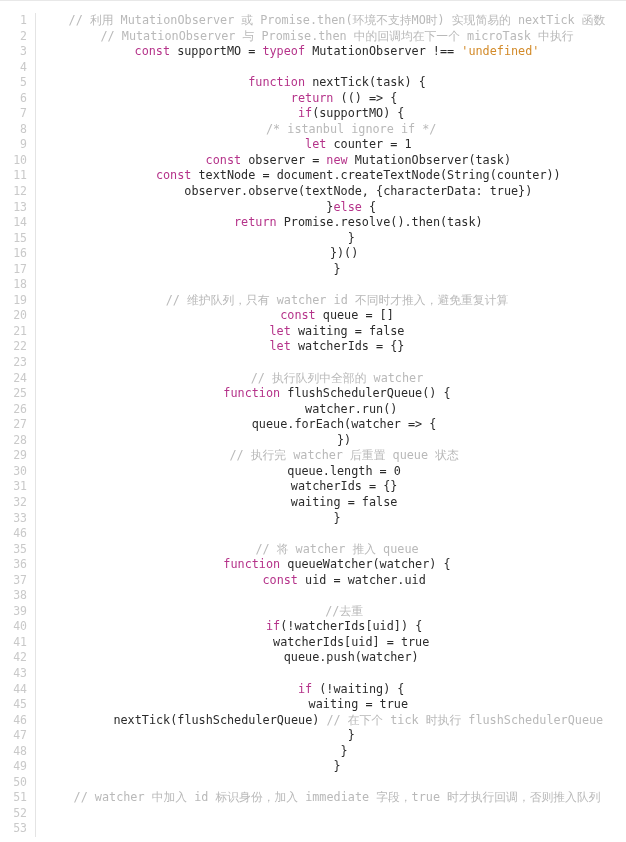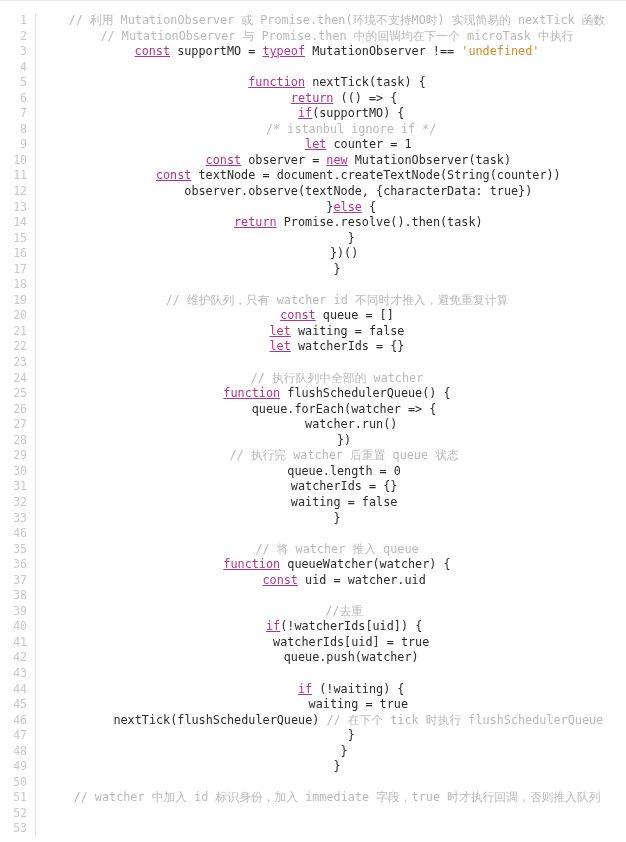--- a/index.html
+++ b/index.html
@@ -56,21 +56,21 @@
     display: block;
     height: 15.55px;
     line-height: 15.55px;
     font-size: 11.8px;
     white-space: pre;
     color: #2b2b2b;
     font-family: "DejaVu Sans Mono", monospace;
     letter-spacing: 0px;
   }
   .tok-com  { color: #b9b9b9; }
-  .tok-kw   { color: #b5338a; text-decoration: underline; }
+  .tok-kw   { color: #b5338a; }
   .tok-str  { color: #d38b2a; }
   .tok-pln  { color: #2b2b2b; }
   .cjk { font-family: "DejaVu Sans", sans-serif; }
 </style>
 </head>
 <body>
 
 <div id="page">
   <div id="code-block">
     <div id="gutter">
@@ -147,22 +147,22 @@
         <span class="cl"><span class="tok-pln">  })()</span></span>
         <span class="cl"><span class="tok-pln">}</span></span>
         <span class="cl">​</span>
         <span class="cl"><span class="tok-com">// </span><span class="tok-com cjk">维护队列，只有</span><span class="tok-com"> watcher id </span><span class="tok-com cjk">不同时才推入，避免重复计算</span></span>
         <span class="cl"><span class="tok-kw">const</span><span class="tok-pln"> queue = []</span></span>
         <span class="cl"><span class="tok-kw">let</span><span class="tok-pln"> waiting = false</span></span>
         <span class="cl"><span class="tok-kw">let</span><span class="tok-pln"> watcherIds = {}</span></span>
         <span class="cl">​</span>
         <span class="cl"><span class="tok-com">// </span><span class="tok-com cjk">执行队列中全部的</span><span class="tok-com"> watcher</span></span>
         <span class="cl"><span class="tok-kw">function</span><span class="tok-pln"> flushSchedulerQueue() {</span></span>
+        <span class="cl"><span class="tok-pln">    watcher.run()</span></span>
         <span class="cl"><span class="tok-pln">  queue.forEach(watcher =&gt; {</span></span>
-        <span class="cl"><span class="tok-pln">    watcher.run()</span></span>
         <span class="cl"><span class="tok-pln">  })</span></span>
         <span class="cl"><span class="tok-pln">  </span><span class="tok-com">// </span><span class="tok-com cjk">执行完</span><span class="tok-com"> watcher </span><span class="tok-com cjk">后重置</span><span class="tok-com"> queue </span><span class="tok-com cjk">状态</span></span>
         <span class="cl"><span class="tok-pln">  queue.length = 0</span></span>
         <span class="cl"><span class="tok-pln">  watcherIds = {}</span></span>
         <span class="cl"><span class="tok-pln">  waiting = false</span></span>
         <span class="cl"><span class="tok-pln">}</span></span>
         <span class="cl">​</span>
         <span class="cl"><span class="tok-com">// </span><span class="tok-com cjk">将</span><span class="tok-com"> watcher </span><span class="tok-com cjk">推入</span><span class="tok-com"> queue</span></span>
         <span class="cl"><span class="tok-kw">function</span><span class="tok-pln"> queueWatcher(watcher) {</span></span>
         <span class="cl"><span class="tok-pln">  </span><span class="tok-kw">const</span><span class="tok-pln"> uid = watcher.uid</span></span>

